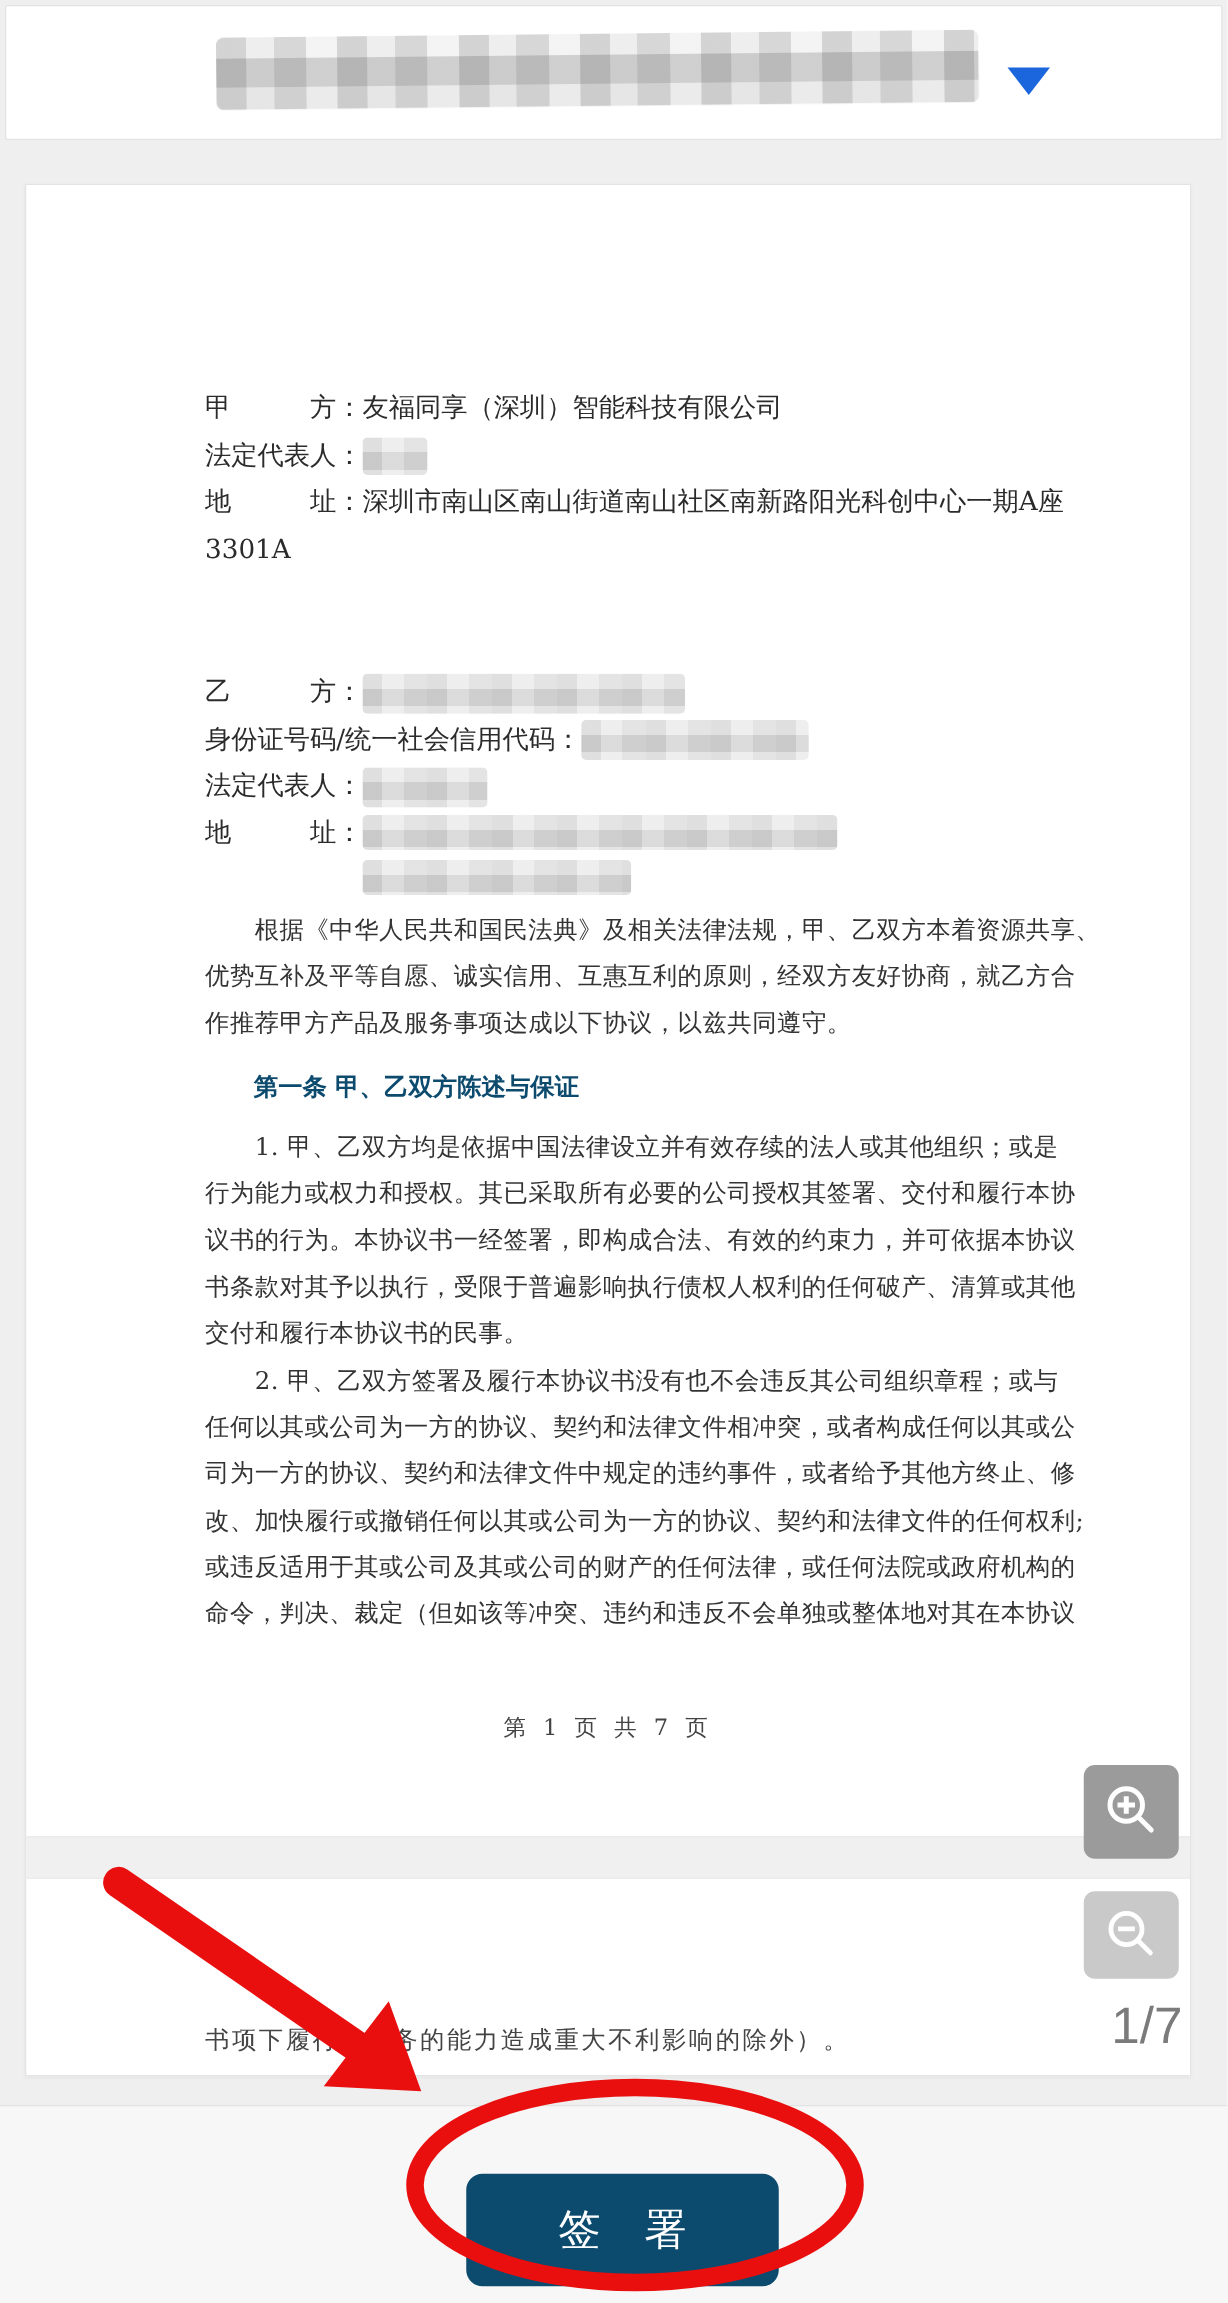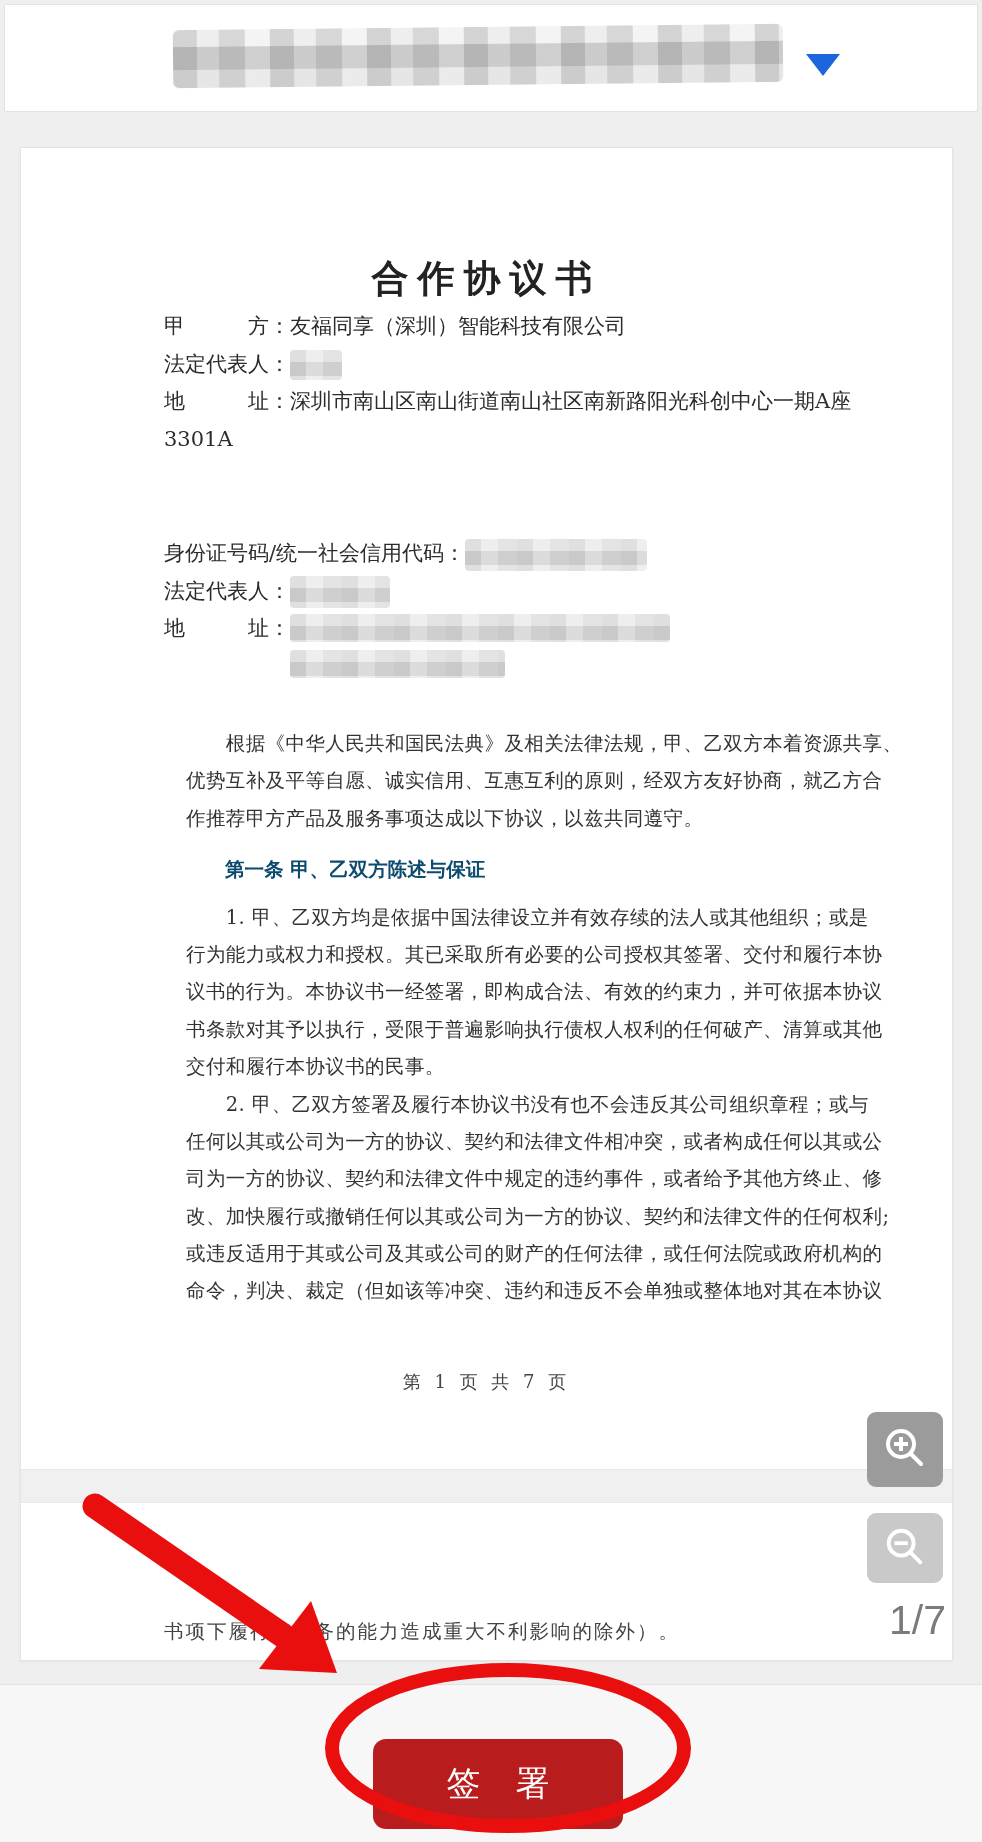--- a/index.html
+++ b/index.html
@@ -51,21 +51,21 @@
       repeating-linear-gradient(180deg, rgba(255,255,255,.55) 0 12px, rgba(175,175,175,.25) 12px 26px);
     filter:blur(.5px);
   }
   .bw50{width:52px;height:30px;}
   .bw258{width:258px;height:32px;}
   .bw182{width:182px;height:32px;}
   .bw100{width:100px;height:32px;}
   .bw380{width:380px;height:28px;display:block;}
   .bw215{width:215px;height:28px;display:block;margin-top:8px;}
   .blur-stack{display:inline-block;vertical-align:top;margin-top:4px;}
-  .doc-body{position:absolute;left:143px;right:44px;top:577px;font-size:19.5px;color:#333;margin-left:22px;}
+  .doc-body{position:absolute;left:143px;right:44px;top:577px;font-size:19.5px;color:#333;}
   .doc-line{height:37.4px;line-height:37.4px;white-space:nowrap;letter-spacing:.4px;}
   .doc-heading{height:37.4px;line-height:37.4px;font-weight:700;margin-top:14px;margin-bottom:10px;color:#0c4a6e;}
   .page-footer{
     position:absolute;left:0;top:1222px;width:100%;text-align:center;
     font-size:18px;letter-spacing:4px;color:#444;
   }
   .page-gap{
     position:absolute;left:0;right:0;top:1321px;height:32px;
     background:#f0f0f1;border-top:1px solid #e9e9e9;border-bottom:1px solid #e9e9e9;
   }
@@ -84,55 +84,57 @@
     font-family:"Liberation Sans","DejaVu Sans",sans-serif;
     font-size:41px;color:#7b7b7b;
   }
   
   .bottom-bar{
     position:absolute;left:0;top:1684px;width:982px;height:158px;
     background:#f7f7f7;border-top:1px solid #e3e3e3;
   }
   .sign-btn{
     position:absolute;left:373px;top:54px;width:250px;height:90px;
-    background:#b91c1c;border:none;border-radius:13px;cursor:pointer;
+    background:#0c4a6e;border:none;border-radius:13px;cursor:pointer;
     color:#ffffff;font-size:34px;letter-spacing:12px;text-indent:12px;
     font-family:"DejaVu Sans","Liberation Sans",sans-serif;
     display:flex;align-items:center;justify-content:center;
   }
   
   .annotations{position:absolute;left:0;top:0;width:982px;height:1842px;pointer-events:none;z-index:60;}
 </style>
 </head>
 <body>
 
 <div class="header-bar">
   <div class="title-blur"></div>
   <div class="chevron"></div>
 </div>
 
 <div class="viewer-card">
-  <div class="doc-title">合作协议书</div>
 
   <div class="info-block party-a">
     <div class="info-row">
       <span>甲　　　方：</span><span>友福同享（深圳）智能科技有限公司</span>
     </div>
     <div class="info-row">
       <span>法定代表人：</span><span class="blur bw50"></span>
     </div>
     <div class="info-row">
       <span>地　　　址：</span><span>深圳市南山区南山街道南山社区南新路阳光科创中心一期A座</span>
     </div>
     <div class="info-row">
       <span>3301A</span>
     </div>
   </div>
 
   <div class="info-block party-b">
+    <div class="info-row">
+      <span>乙　　　方：</span><span class="blur bw258"></span>
+    </div>
     <div class="info-row">
       <span>身份证号码/统一社会信用代码：</span><span class="blur bw182"></span>
     </div>
     <div class="info-row">
       <span>法定代表人：</span><span class="blur bw100"></span>
     </div>
     <div class="info-row tall">
       <span>地　　　址：</span><span class="blur-stack"><span class="blur bw380"></span><span class="blur bw215"></span></span>
     </div>
   </div>

